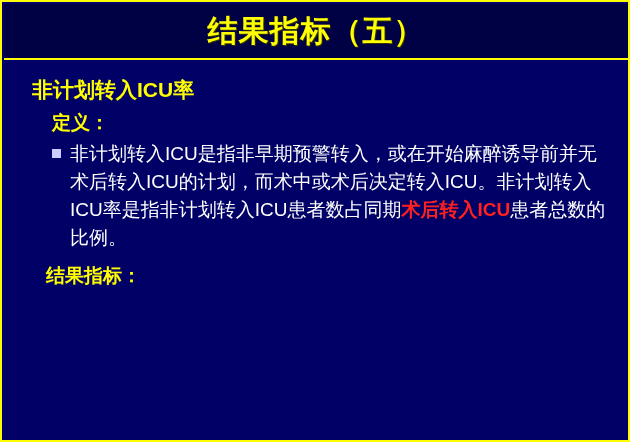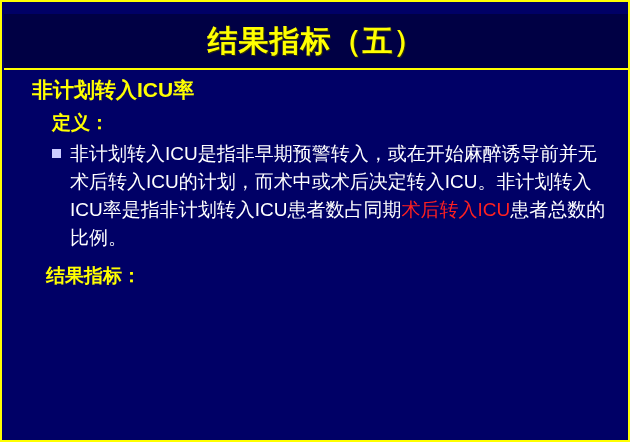--- a/index.html
+++ b/index.html
@@ -17,21 +17,21 @@
     position: relative;
     width: 630px;
     height: 442px;
     box-sizing: border-box;
     border: 2px solid #ffff00;
     background: #000066;
   }
   .title-bar {
     position: absolute;
     left: 2px;
-    top: 12px;
+    top: 2px;
     width: 624px;
     height: 54px;
     background: #000044;
     border-bottom: 2px solid #ffff00;
     display: flex;
     align-items: center;
     justify-content: center;
   }
   .slide-title {
     color: #ffff00;
@@ -83,21 +83,21 @@
     margin-right: 9px;
   }
   .bullet-text {
     color: #ffffff;
     font-size: 19px;
     line-height: 1.48;
     flex: 1 1 auto;
   }
   .bullet-text .em {
     color: #ff2020;
-    font-weight: normal;
+    font-weight: bold;
   }
 </style>
 </head>
 <body>
 
 <div class="slide">
 
   <div class="title-bar">
     <div class="slide-title">结果指标（五）</div>
   </div>

